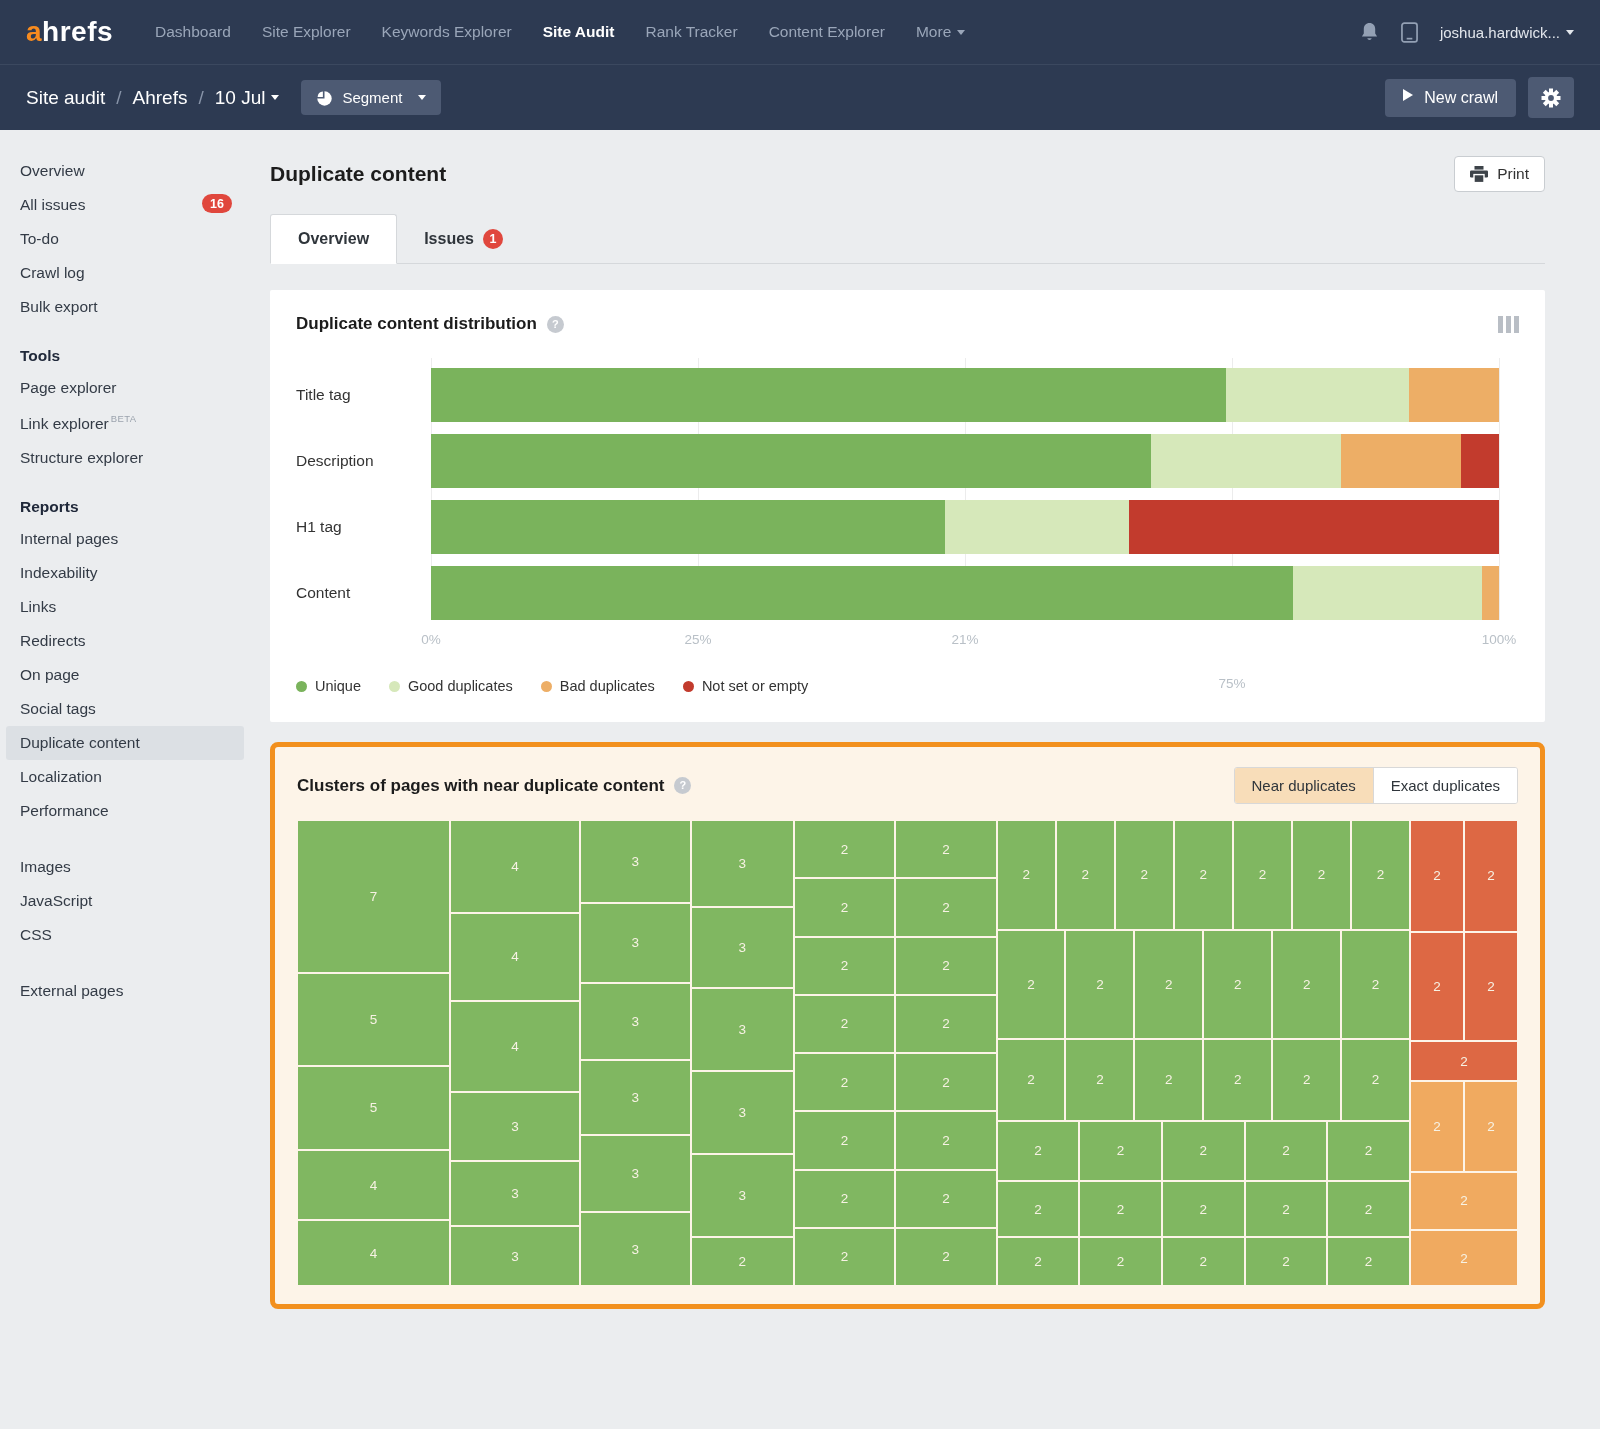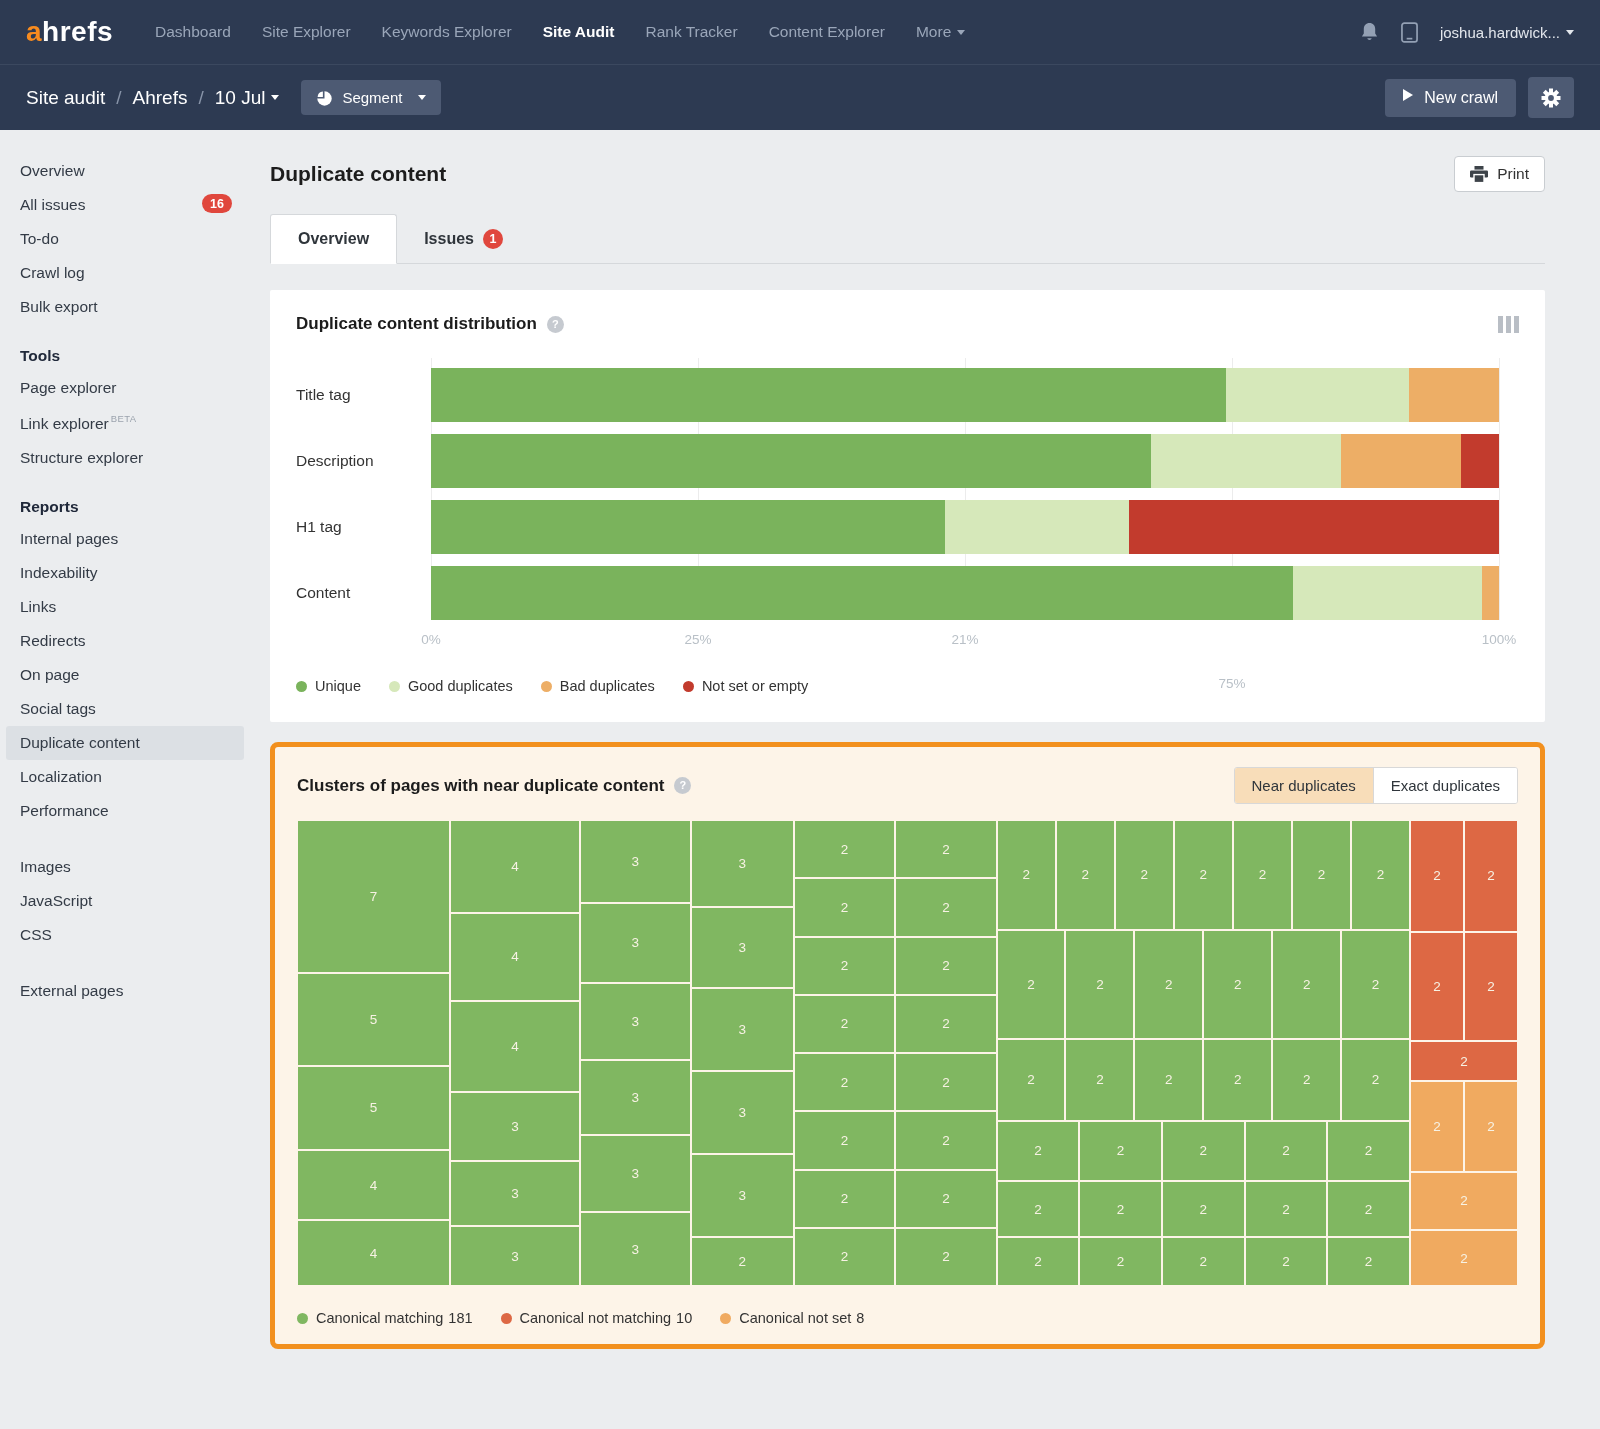--- a/index.html
+++ b/index.html
@@ -601,33 +601,16 @@
             <div class="cell" style="left: 95.57%; top: 56%; width: 4.43%; height: 19.5%; background: rgb(240, 170, 96);">
               <span>2</span>
             </div>
             <div class="cell" style="left: 91.15%; top: 75.5%; width: 8.85%; height: 12.5%; background: rgb(240, 170, 96);">
               <span>2</span>
             </div>
             <div class="cell" style="left: 91.15%; top: 88%; width: 8.85%; height: 12%; background: rgb(240, 170, 96);">
               <span>2</span>
             </div>
           </div>
-        <div class="legend" id="cluster-legend">
-            <span class="legend-item">
-              <span class="dot" style="background: rgb(128, 183, 97);"></span>
-              <span>Canonical matching</span>
-              <span class="legend-val">181</span>
-            </span>
-            <span class="legend-item">
-              <span class="dot" style="background: rgb(221, 104, 68);"></span>
-              <span>Canonical not matching</span>
-              <span class="legend-val">10</span>
-            </span>
-            <span class="legend-item">
-              <span class="dot" style="background: rgb(240, 170, 96);"></span>
-              <span>Canonical not set</span>
-              <span class="legend-val">8</span>
-            </span>
-          </div>
       </section>
     </main>
   </div>
 </div>
 
 </body></html>

